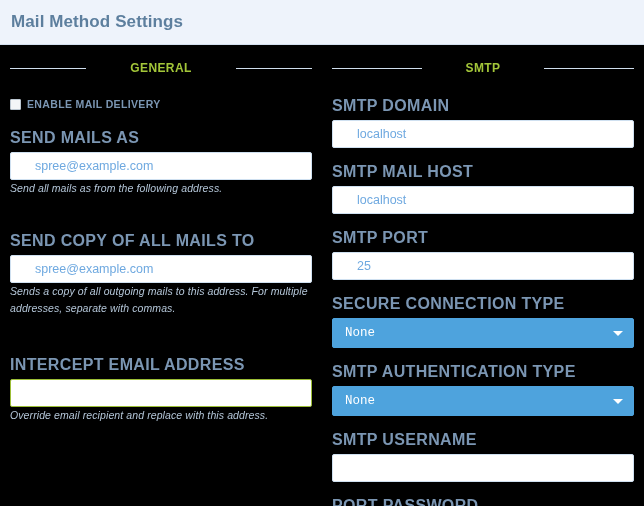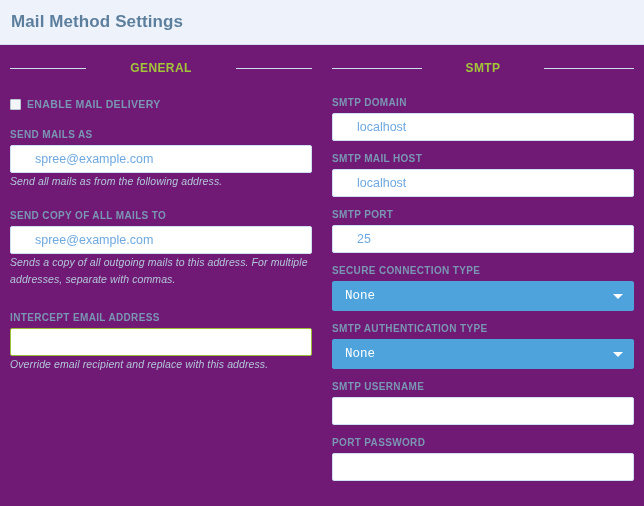--- a/index.html
+++ b/index.html
@@ -8,21 +8,21 @@
     width: 644px; height: 506px;
     background: #ffffff;
     font-family: "Liberation Sans", sans-serif;
     overflow: hidden;
   }
 
   .page {
     position: relative;
     width: 644px;
     height: 506px;
-    background: #701a75;
+    background: #000000;
   }
 
   
   .page-header {
     height: 45px;
     background: #eef3fb;
     border-bottom: 1px solid #d3e0ef;
     display: flex;
     align-items: center;
     padding: 0 0 0 11px;
@@ -94,26 +94,27 @@
     letter-spacing: 0.35px;
     white-space: nowrap;
   }
 
   
   .field {
     margin-bottom: 12px;
   }
   .field-label {
     display: block;
-    font-size: 10px;
+    font-size: 16px;
     font-weight: bold;
     color: #7b96b3;
     letter-spacing: 0.35px;
     margin-bottom: 5px;
     white-space: nowrap;
+    margin-top: 15px;
   }
   .text-input {
     display: block;
     width: 100%;
     height: 28px;
     border: 1px solid #cfe0f0;
     border-radius: 2px;
     background: #ffffff;
     padding: 0 24px;
     font-family: "Liberation Sans", sans-serif;

